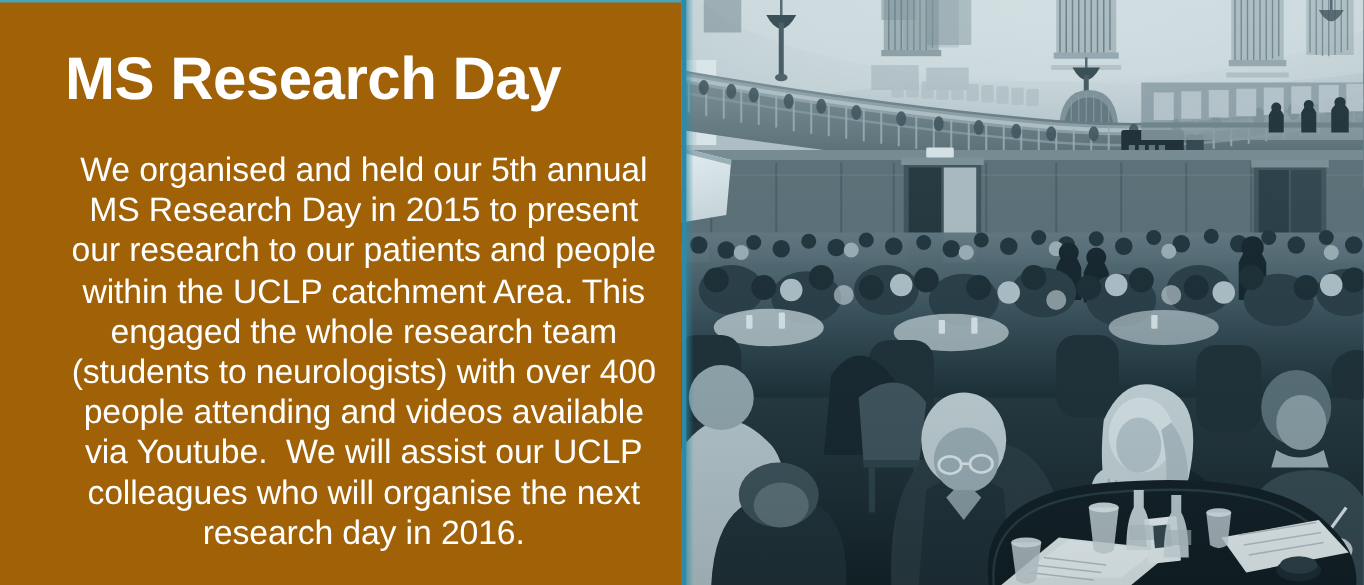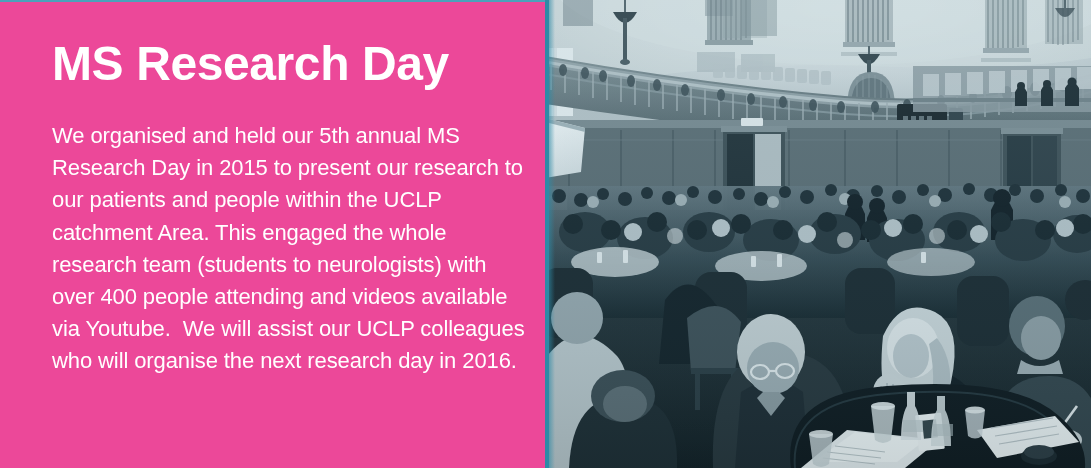--- a/index.html
+++ b/index.html
@@ -22,21 +22,21 @@
     flex-direction: row;
     background: #3596b3;
   }
 
   
   .text-panel {
     position: relative;
     width: 545px;
     height: 468px;
     flex: 0 0 545px;
-    background: #ec4899;
+    background: #a16207;
     box-sizing: border-box;
     padding: 0 0 0 52px;
     overflow: hidden;
   }
   .panel-top-hairline {
     position: absolute;
     top: 0; left: 0; right: 0;
     height: 2px;
     background: #4aa2bb;
   }
@@ -57,26 +57,27 @@
   }
 
   .body-copy {
     margin: 0;
     padding: 0;
     position: absolute;
     left: 52px;
     top: 120px;
     width: 478px;
     font-family: "Liberation Sans", sans-serif;
-    font-size: 22px;
+    font-size: 27px;
     line-height: 32.2px;
     font-weight: 400;
     color: #ffffff;
     letter-spacing: -0.1px;
     white-space: pre-wrap;
+    text-align: center;
   }
 
   
   .photo-panel {
     position: relative;
     width: 546px;
     height: 468px;
     flex: 0 0 546px;
     overflow: hidden;
     background: #0a1214;

